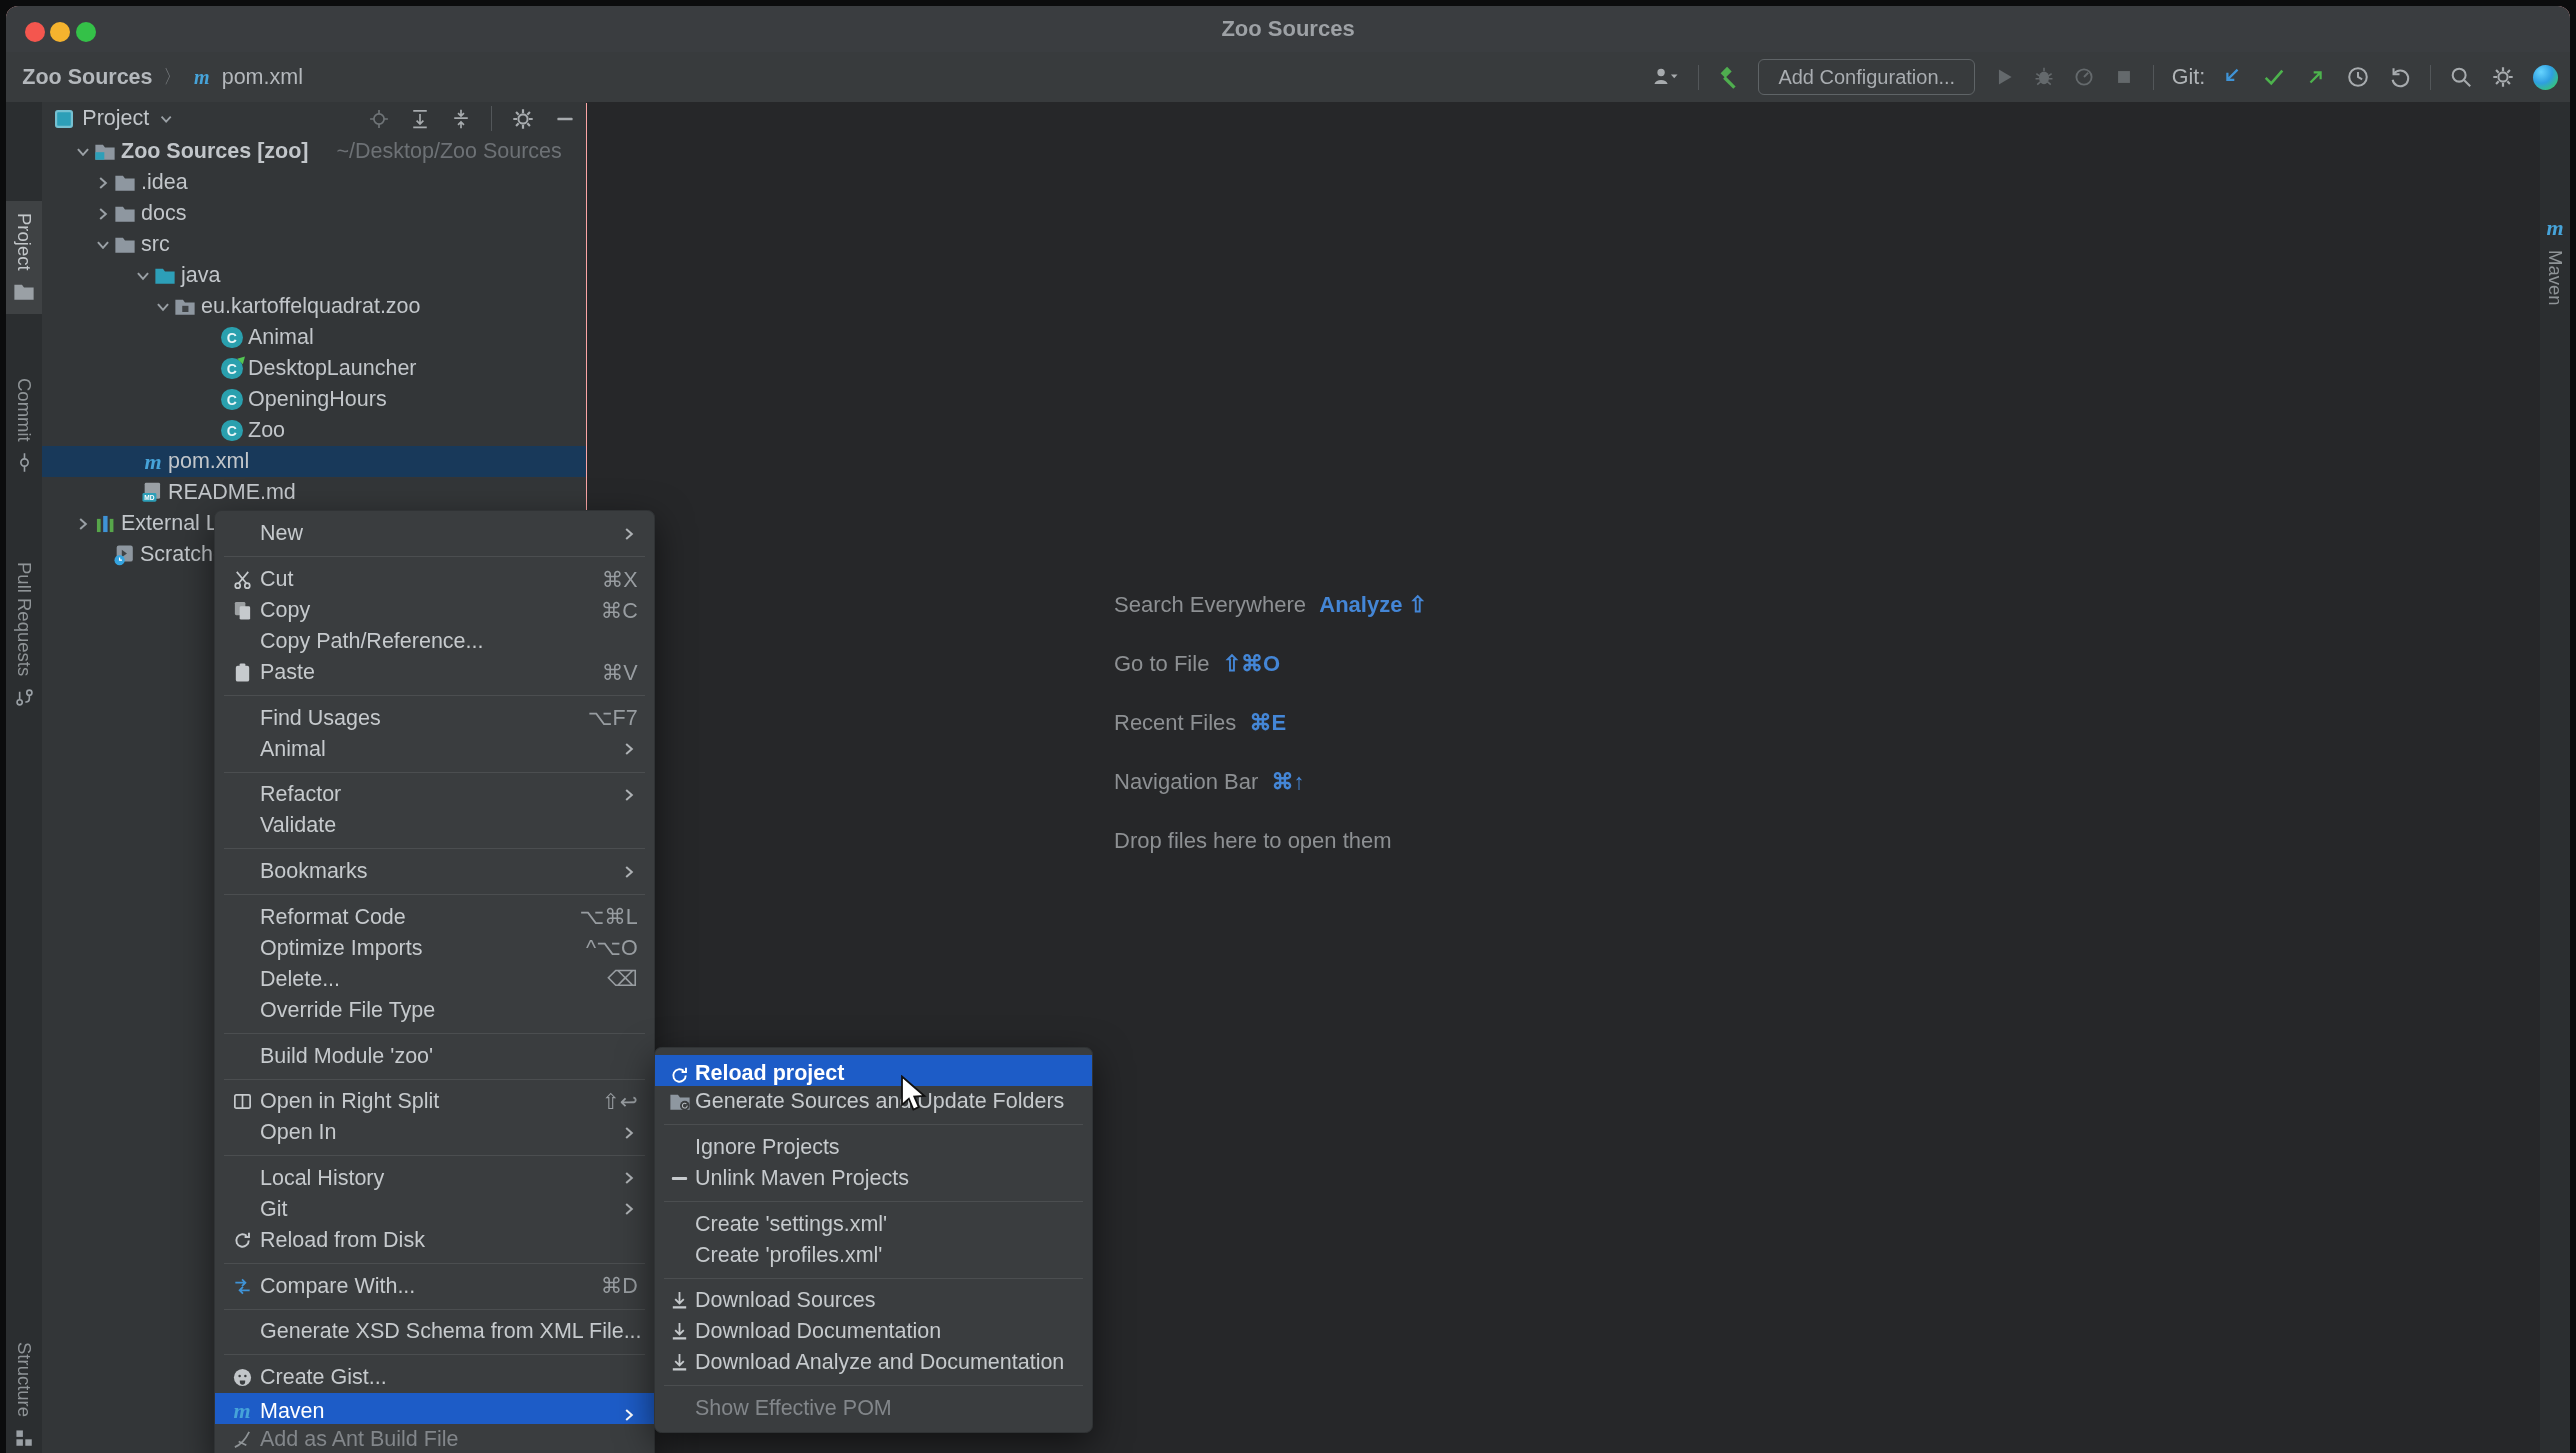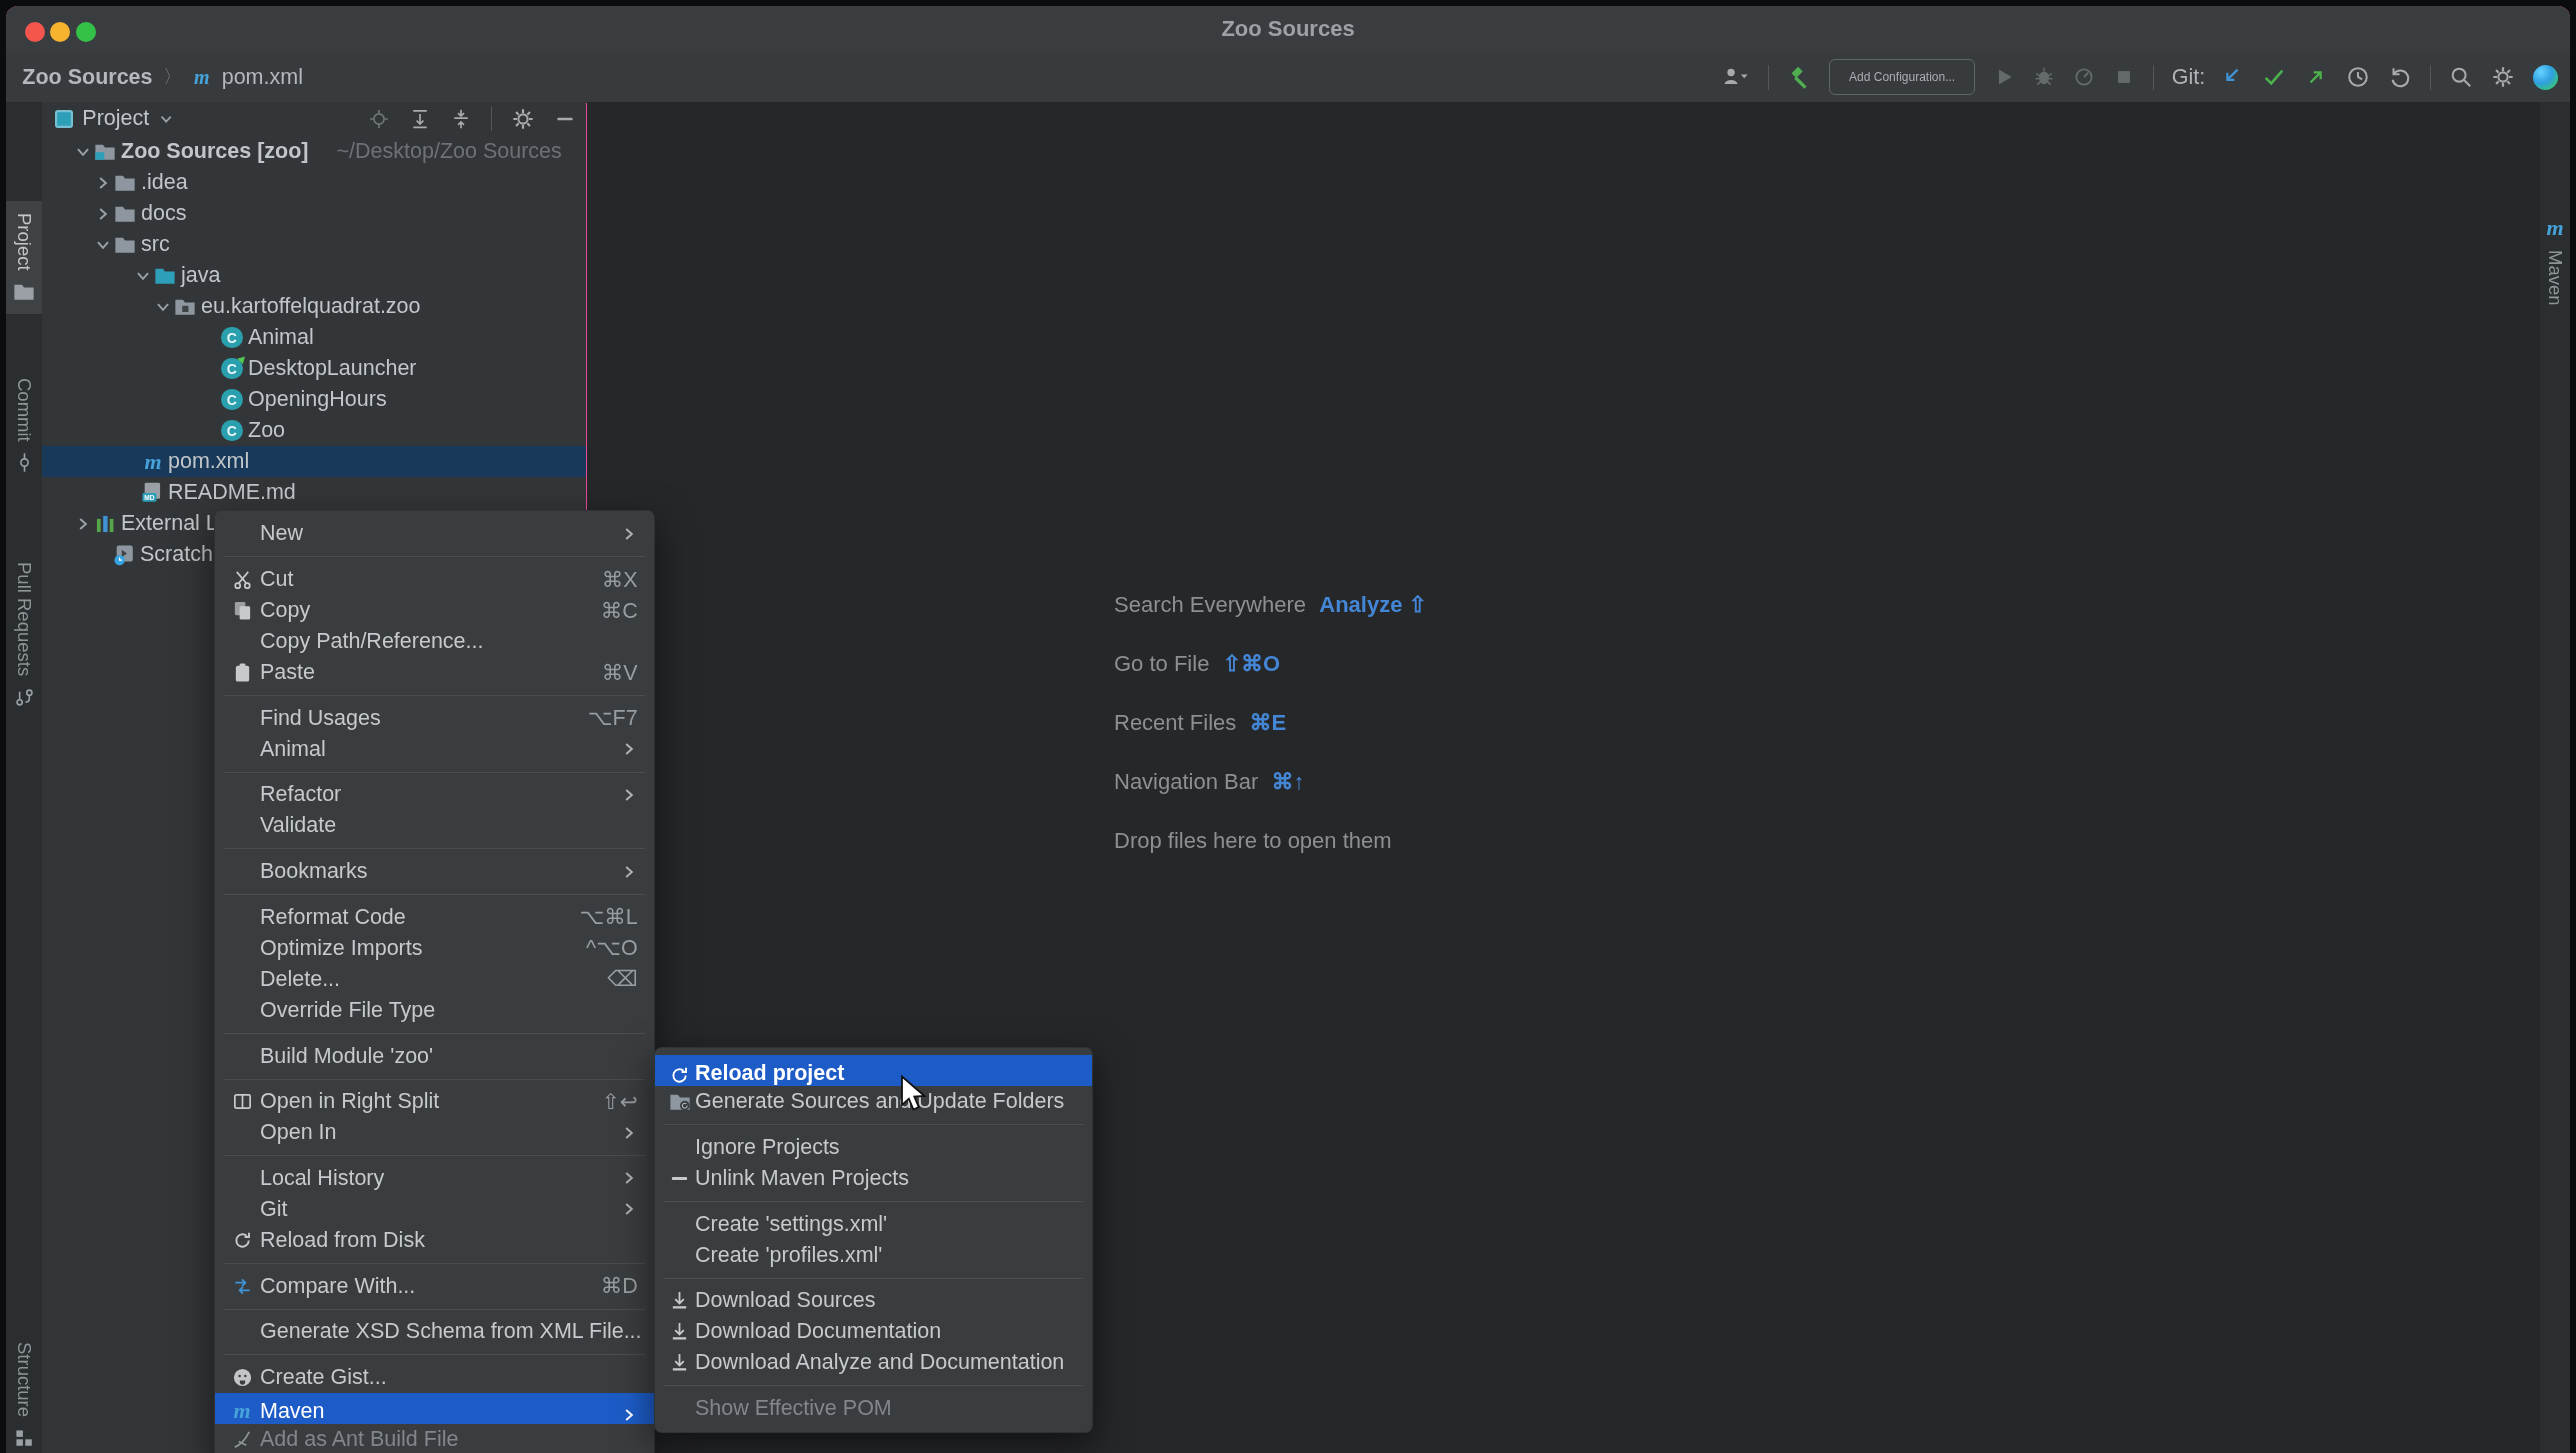--- a/index.html
+++ b/index.html
@@ -1,38 +1,38 @@
 <!DOCTYPE html>
 <html style="font-size:12px"><head>
 <meta charset="utf-8">
 <style>
   html,body{margin:0;padding:0;background:#0b0c0d;}
   body{width:2576px;height:1453px;position:relative;overflow:hidden;
        font-family:"Liberation Sans",sans-serif;-webkit-font-smoothing:antialiased;}
-  #window{position:absolute;left:6px;top:6px;width:2564px;height:1447px;background:#ec4899;
+  #window{position:absolute;left:6px;top:6px;width:2564px;height:1447px;background:#fca5a5;
           border-radius:12px 12px 0 0;overflow:hidden;box-shadow:inset 0 1.5px 0 rgba(255,255,255,.14);}
   
   .titlebar{position:absolute;left:0;top:0;right:0;height:46px;background:#3a3d40;}
   .light{position:absolute;top:16.3px;width:20px;height:20px;border-radius:50%;}
   .light.r{left:19px;background:#f4564e;}
   .light.y{left:44px;background:#f5b32e;}
   .light.g{left:70px;background:#34c148;}
   .wtitle{position:absolute;left:0;right:0;top:10.4px;text-align:center;font-size:22px;
           font-weight:bold;color:#9da1a5;}
   
   .toolbar{position:absolute;left:0;top:46px;right:0;height:50px;background:#383b3d;
            border-bottom:0.7px solid #2b2d2f;}
   .breadcrumb{position:absolute;left:16.3px;top:0;height:50px;display:flex;align-items:center;gap:10.4px;
               font-size:21.5px;color:#b4b8bc;}
   .bc-proj{font-weight:bold;}
   .bc-sep{color:#75797c;font-size:19px;}
   .tb-right{position:absolute;right:12px;top:0;height:50px;display:flex;align-items:center;gap:18px;}
   .tbsep{width:0.7px;height:25px;background:#53575a;}
   .tb-btn{height:34px;border:1.5px solid #5f6467;border-radius:6px;display:flex;align-items:center;
-          padding:0 19px;color:#a9adb1;font-size:12px;background:transparent;}
+          padding:0 19px;color:#a9adb1;font-size:20px;background:transparent;}
   .git-label{color:#b0b4b7;font-size:21.5px;margin-right:-3px;}
   .tbi{display:flex;align-items:center;justify-content:center;}
   
   .stripe{position:absolute;top:96px;bottom:0;background:#2b2e30;}
   .stripe.left{left:0;width:36px;border-right:0.7px solid #252729;}
   .stripe.right{right:0;width:30px;border-left:0.7px solid #252729;}
   .stripe-item{position:absolute;left:0;right:0;display:flex;flex-direction:column;align-items:center;
                gap:9px;padding:12px 0;color:#8f9497;font-size:18.5px;}
   .stripe-item.active{background:#3f4244;color:#c3c7ca;}
   .vlabel{writing-mode:vertical-rl;text-orientation:mixed;white-space:nowrap;}

